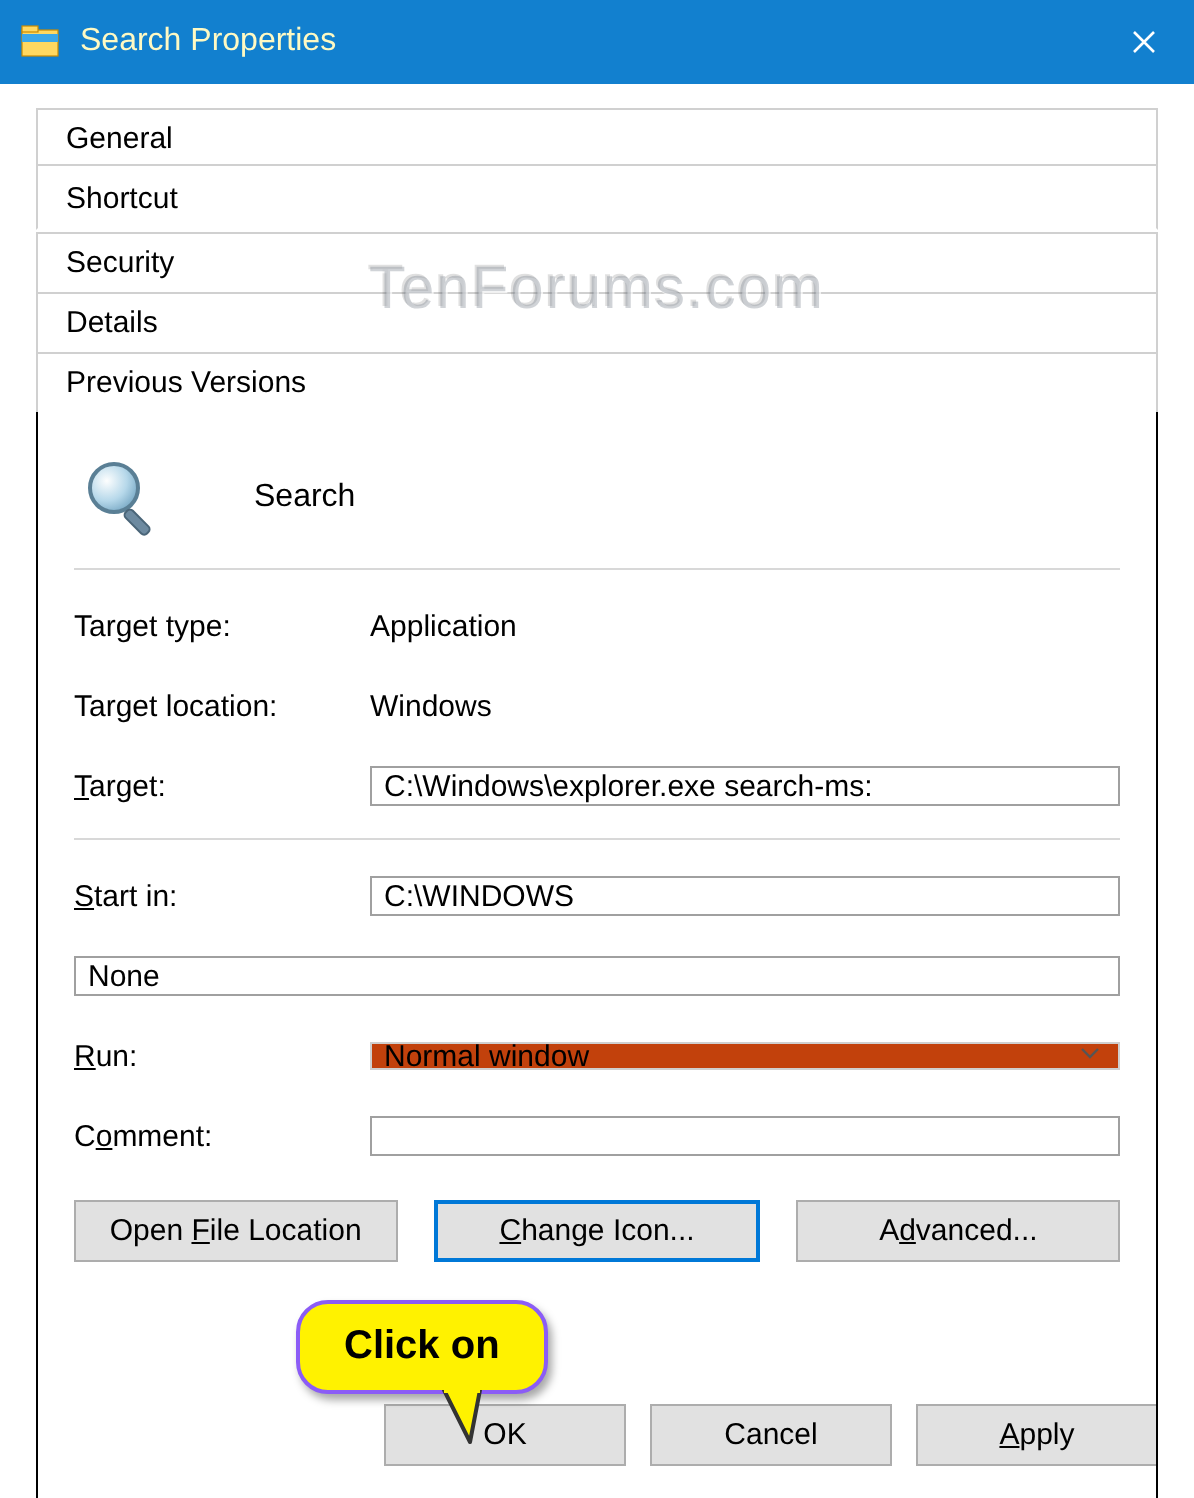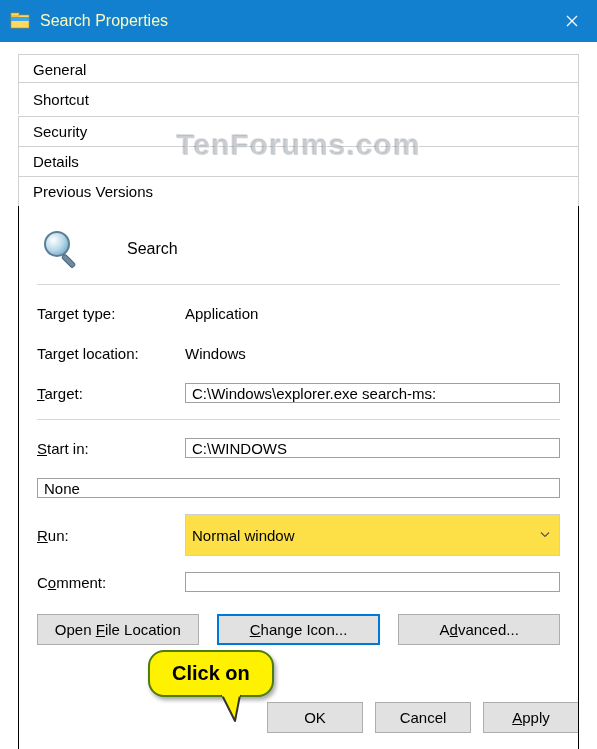--- a/index.html
+++ b/index.html
@@ -90,24 +90,24 @@
       border:1px solid #a0a0a0;
       padding: 4px 6px;
       font-size:15px;
       font-family: inherit;
       background:#fff;
       height: 20px;
     }
     .row .select {
       flex:1;
       border:1px solid #cfcfcf;
-      background:#fde047;
+      background:#c2410c;
       padding: 4px 26px 4px 6px;
       font-size:15px;
-      height:42px;
+      height:14px;
       position:relative;
       display:flex; align-items:center;
     }
     .row .select .chev {
       position:absolute; right:8px; top:50%; transform:translateY(-50%);
       pointer-events:none;
     }
     .underline { text-decoration: underline; }
     .btn-row {
       display:flex;
@@ -129,47 +129,47 @@
       padding: 5px 0;
     }
     .dialog-buttons {
       position:absolute;
       right: 18px;
       bottom: 16px;
       display:flex;
       gap: 12px;
     }
     .dialog-buttons .btn {
-      width: 96px;
+      width: 121px;
       flex: none;
     }
     
     .watermark {
       position:absolute;
       top: 128px; left: 0; right:0;
       text-align:center;
       font-size: 30px;
-      font-weight: 700;
+      font-weight: 400;
       color: rgba(120,130,140,0.35);
       letter-spacing: 1px;
       text-shadow: 1px 1px 0 rgba(255,255,255,0.7), -1px -1px 0 rgba(0,0,0,0.12);
       font-family: Arial, sans-serif;
       pointer-events:none;
       z-index:5;
     }
     
     .callout {
       position:absolute;
       left: 148px;
       bottom: 52px;
       z-index: 20;
     }
     .callout-bubble {
       background:#fff200;
-      border:2px solid #4d7c0f;
+      border:2px solid #8b5cf6;
       border-radius: 16px;
       padding: 10px 22px;
       font-size: 20px;
       font-weight: 700;
       font-family: Arial, sans-serif;
       color:#000;
       box-shadow: 2px 3px 4px rgba(0,0,0,0.35);
       position:relative;
     }
     .callout-tail {

